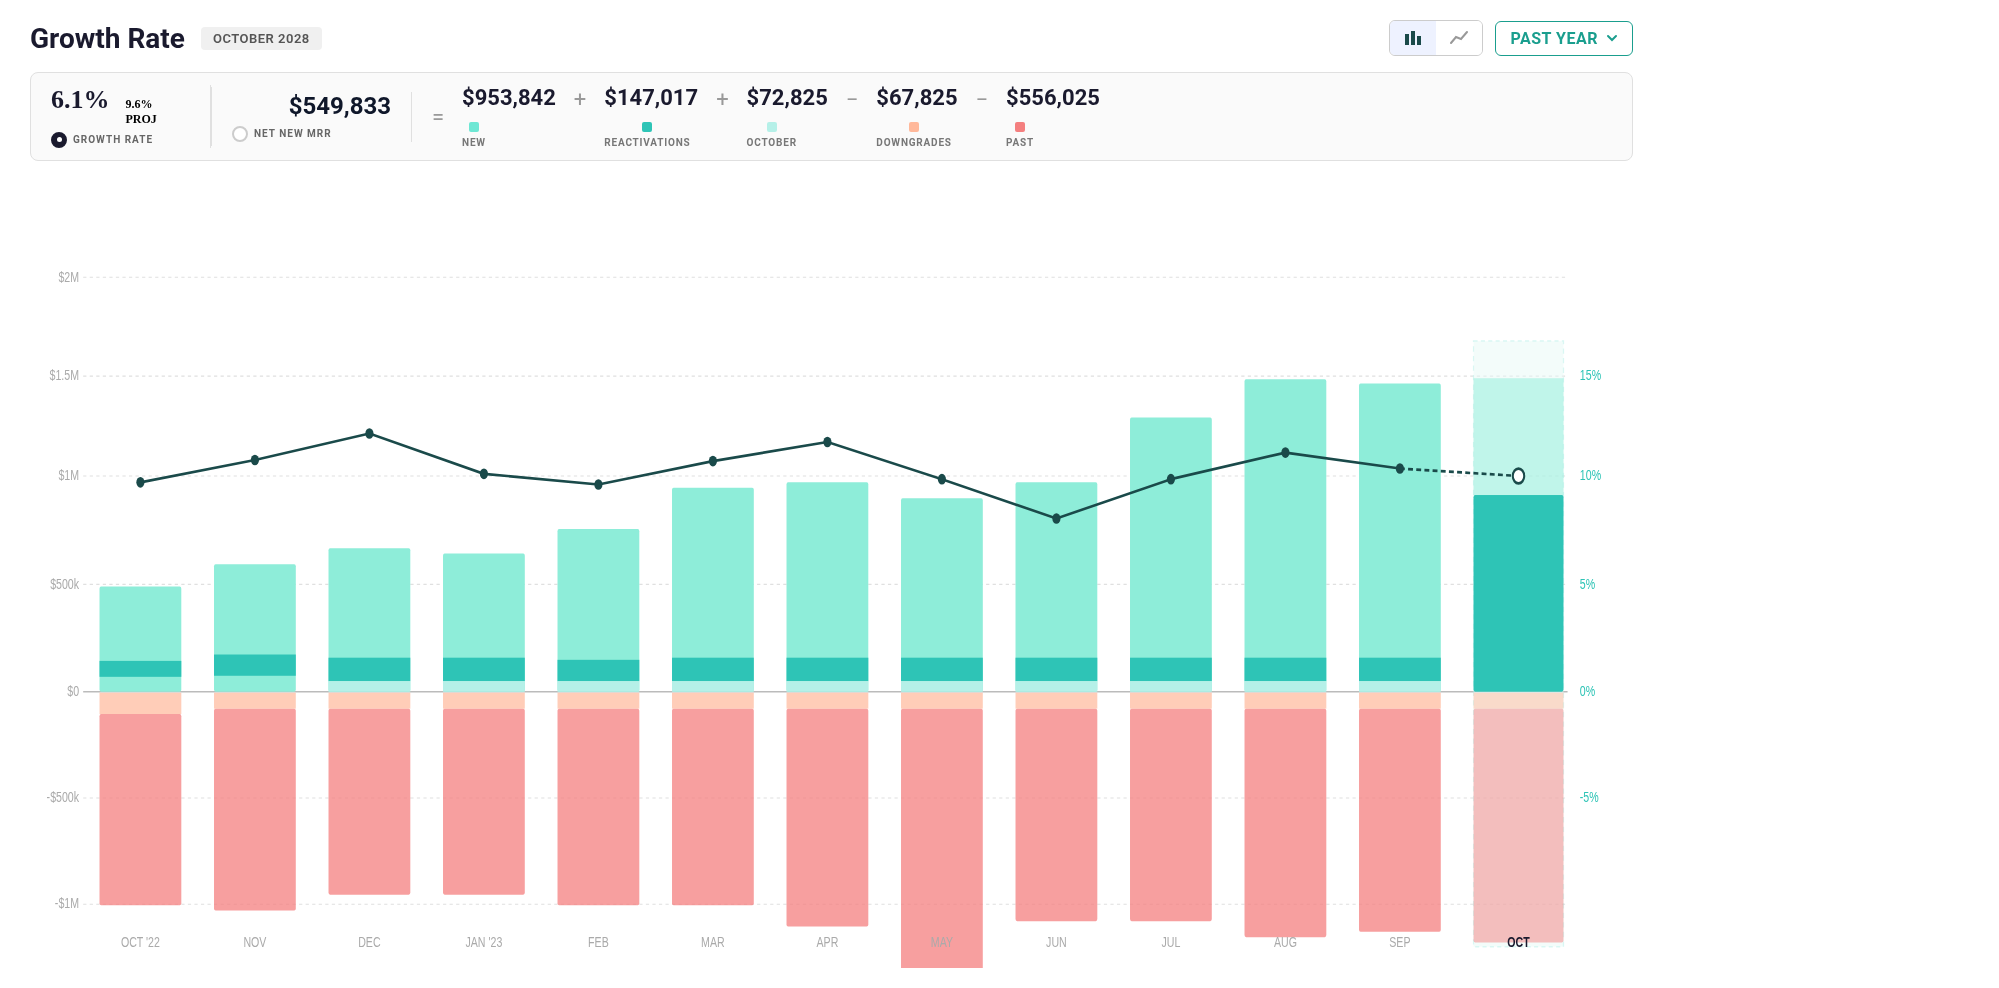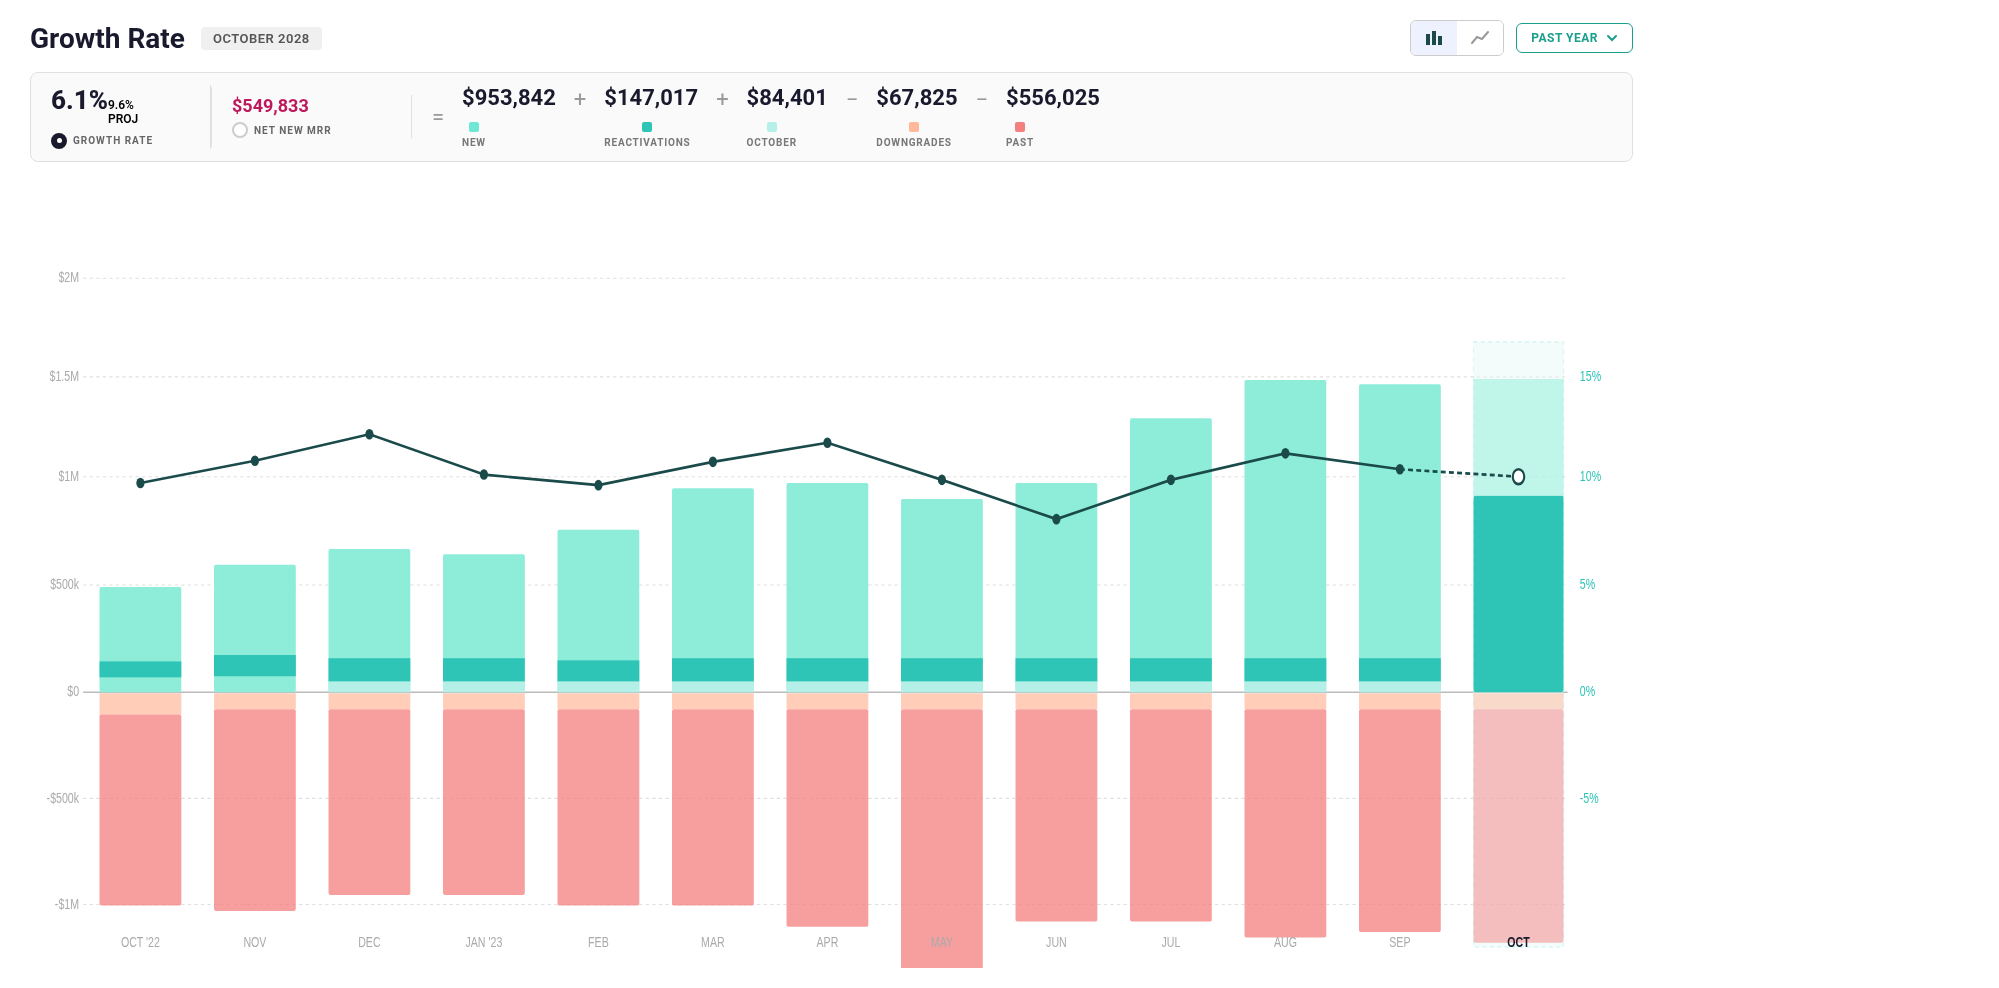--- a/index.html
+++ b/index.html
@@ -85,21 +85,21 @@
 
     .period-select {
       display: flex;
       align-items: center;
       border: 1.5px solid #1a9e8e;
       border-radius: 6px;
       padding: 7px 14px;
       gap: 8px;
       cursor: pointer;
       color: #1a9e8e;
-      font-size: 12px;
+      font-size: 16px;
       font-weight: 700;
       letter-spacing: 0.5px;
       background: #fff;
     }
 
     
     .metrics-row {
       display: flex;
       align-items: center;
       gap: 0;
@@ -115,21 +115,22 @@
       flex-direction: column;
       gap: 6px;
       padding-right: 20px;
       border-right: 1.5px solid #e0e0e0;
       min-width: 160px;
     }
 
     .metric-value-row {
       display: flex;
       align-items: baseline;
-      gap: 0;
+      gap: 16px;
+      font-family: Liberation Serif, serif;
     }
 
     .metric-big {
       font-size: 26px;
       font-weight: 800;
       color: #1a1a2e;
     }
 
     .metric-proj {
       font-size: 12px;
@@ -177,23 +178,24 @@
       color: #666;
     }
 
     .metric-secondary {
       padding: 0 20px;
       border-right: 1.5px solid #e0e0e0;
       min-width: 200px;
     }
 
     .metric-secondary-value {
-      font-size: 18px;
+      font-size: 24px;
       font-weight: 700;
-      color: #be185d;
+      color: #0f172a;
+      text-align: right;
     }
 
     .formula-row {
       display: flex;
       align-items: center;
       gap: 18px;
       padding-left: 20px;
       flex: 1;
     }
 
@@ -345,21 +347,21 @@
         <span class="formula-value">$147,017</span>
         <div class="formula-legend">
           <div class="legend-dot" style="background:#2ec4b6"></div>
           <span>REACTIVATIONS</span>
         </div>
       </div>
 
       <span class="formula-op">+</span>
 
       <div class="formula-item">
-        <span class="formula-value">$84,401</span>
+        <span class="formula-value">$72,825</span>
         <div class="formula-legend">
           <div class="legend-dot" style="background:#b5f0e8"></div>
           <span>OCTOBER</span>
         </div>
       </div>
 
       <span class="formula-op">−</span>
 
       <div class="formula-item">
         <span class="formula-value">$67,825</span>

